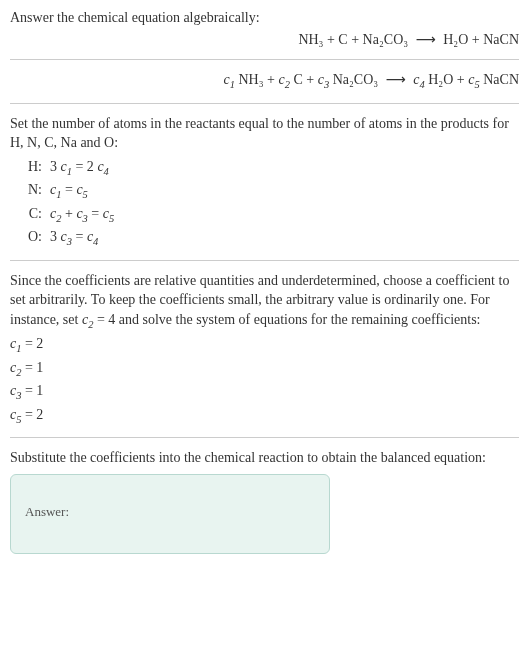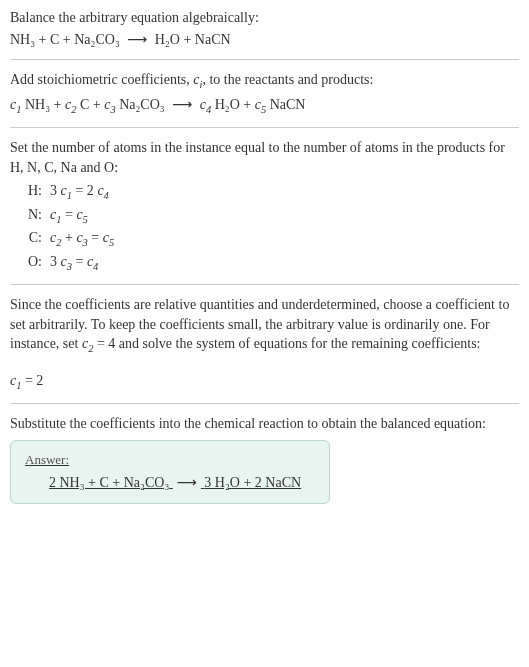--- a/index.html
+++ b/index.html
@@ -20,20 +20,21 @@
       margin-bottom: 8px;
     }
     .divider {
       border: none;
       border-top: 1px solid #ccc;
       margin: 10px 0;
     }
     .equation {
       font-family: Georgia, serif;
       margin-top: 2px;
+      text-align: right;
     }
     sub {
       font-size: 0.75em;
       vertical-align: sub;
     }
     .arrow {
       display: inline-block;
       margin: 0 4px;
     }
     .italic {
@@ -47,73 +48,69 @@
       display: flex;
       align-items: baseline;
       margin-bottom: 1px;
     }
     .atom-label {
       width: 28px;
       text-align: right;
       margin-right: 8px;
     }
     .coeff-list {
-      margin-top: 14px;
+      margin-top: 2px;
     }
     .coeff-row {
       margin-bottom: 1px;
     }
     .answer-box {
       background: #e8f4f0;
       border: 1px solid #b8d8d0;
       border-radius: 6px;
-      padding: 10px 14px;
+      padding: 28px 14px;
       margin-top: 6px;
       display: inline-block;
       min-width: 320px;
-      text-decoration: underline;
     }
     .answer-label {
       font-size: 13px;
       color: #555;
       margin-bottom: 4px;
     }
     .answer-eq {
       padding-left: 24px;
     }
   </style>
 </head>
 <body>
 
 <div class="section">
-  <div>Balance the arbitrary equation algebraically:</div>
+  <div>Answer the chemical equation algebraically:</div>
   <div class="equation">
     <span>NH₃ + C + Na₂CO₃</span>
     <span class="arrow">⟶</span>
     <span>H₂O + NaCN</span>
   </div>
 </div>
 
 <hr class="divider">
 
 <div class="section">
-  <div>
-    <span>Add stoichiometric coefficients, </span><span class="italic"><span>c</span><sub>i</sub></span><span>, to the reactants and products:</span>
-  </div>
   <div class="equation">
     <span class="italic"><span>c</span><sub>1</sub></span><span> NH₃ + </span><span class="italic"><span>c</span><sub>2</sub></span><span> C + </span><span class="italic"><span>c</span><sub>3</sub></span><span> Na₂CO₃</span>
     <span class="arrow">⟶</span>
     <span class="italic"><span>c</span><sub>4</sub></span><span> H₂O + </span><span class="italic"><span>c</span><sub>5</sub></span><span> NaCN</span>
   </div>
 </div>
 
 <hr class="divider">
 
 <div class="section">
-  <div>Set the number of atoms in the instance equal to the number of atoms in the products for H, N, C, Na and O:</div>
+  <div>Set the number of atoms in the reactants equal to the number of atoms in the products for H, N, C, Na and O:</div>
   <div class="atom-table">
     <div class="atom-row">
       <span class="atom-label">H:</span>
       <span><span>3 </span><span class="italic"><span>c</span><sub>1</sub></span><span> = 2 </span><span class="italic"><span>c</span><sub>4</sub></span></span>
     </div>
     <div class="atom-row">
       <span class="atom-label">N:</span>
       <span><span class="italic"><span>c</span><sub>1</sub></span><span> = </span><span class="italic"><span>c</span><sub>5</sub></span></span>
     </div>
     <div class="atom-row">
@@ -128,28 +125,26 @@
 </div>
 
 <hr class="divider">
 
 <div class="section">
   <div>
     <span>Since the coefficients are relative quantities and underdetermined, choose a coefficient to set arbitrarily. To keep the coefficients small, the arbitrary value is ordinarily one. For instance, set </span><span class="italic"><span>c</span><sub>2</sub></span><span> = 4 and solve the system of equations for the remaining coefficients:</span>
   </div>
   <div class="coeff-list">
     <div class="coeff-row"><span class="italic"><span>c</span><sub>1</sub></span><span> = 2</span></div>
+    <div class="coeff-row"><span class="italic"><span>c</span><sub>2</sub></span><span> = 1</span></div>
+    <div class="coeff-row"><span class="italic"><span>c</span><sub>3</sub></span><span> = 1</span></div>
+    <div class="coeff-row"><span class="italic"><span>c</span><sub>5</sub></span><span> = 2</span></div>
   </div>
 </div>
 
 <hr class="divider">
 
 <div class="section">
   <div>Substitute the coefficients into the chemical reaction to obtain the balanced equation:</div>
   <div class="answer-box">
     <div class="answer-label">Answer:</div>
-    <div class="answer-eq">
-      <span>2 NH₃ + C + Na₂CO₃</span>
-      <span class="arrow">⟶</span>
-      <span>3 H₂O + 2 NaCN</span>
-    </div>
   </div>
 </div>
 
 </body></html>

